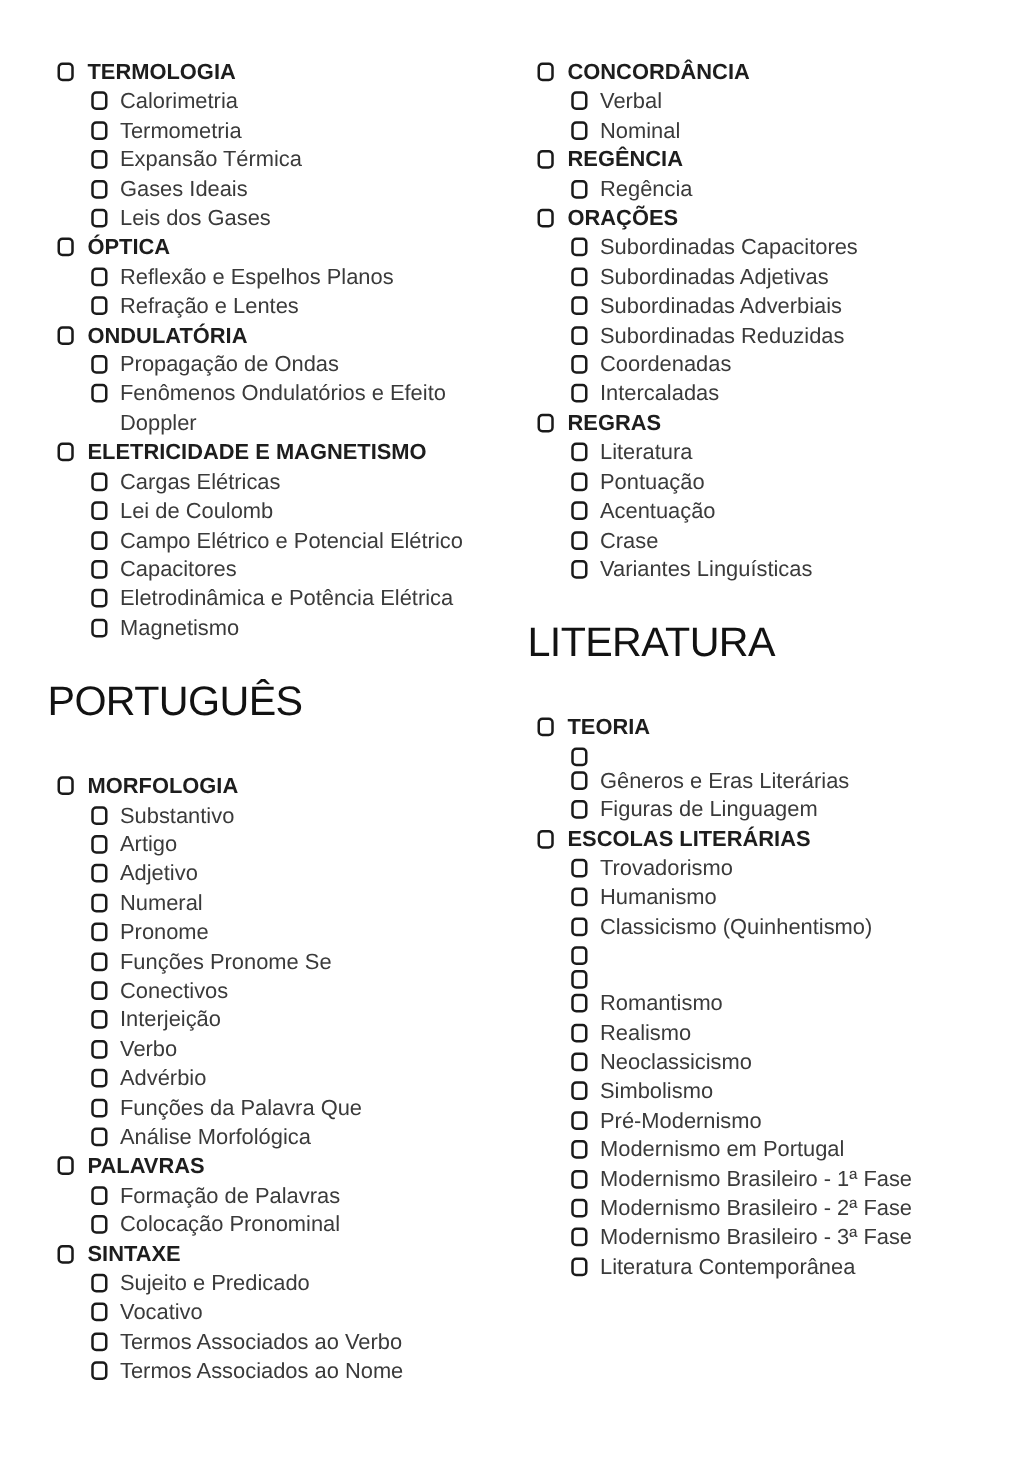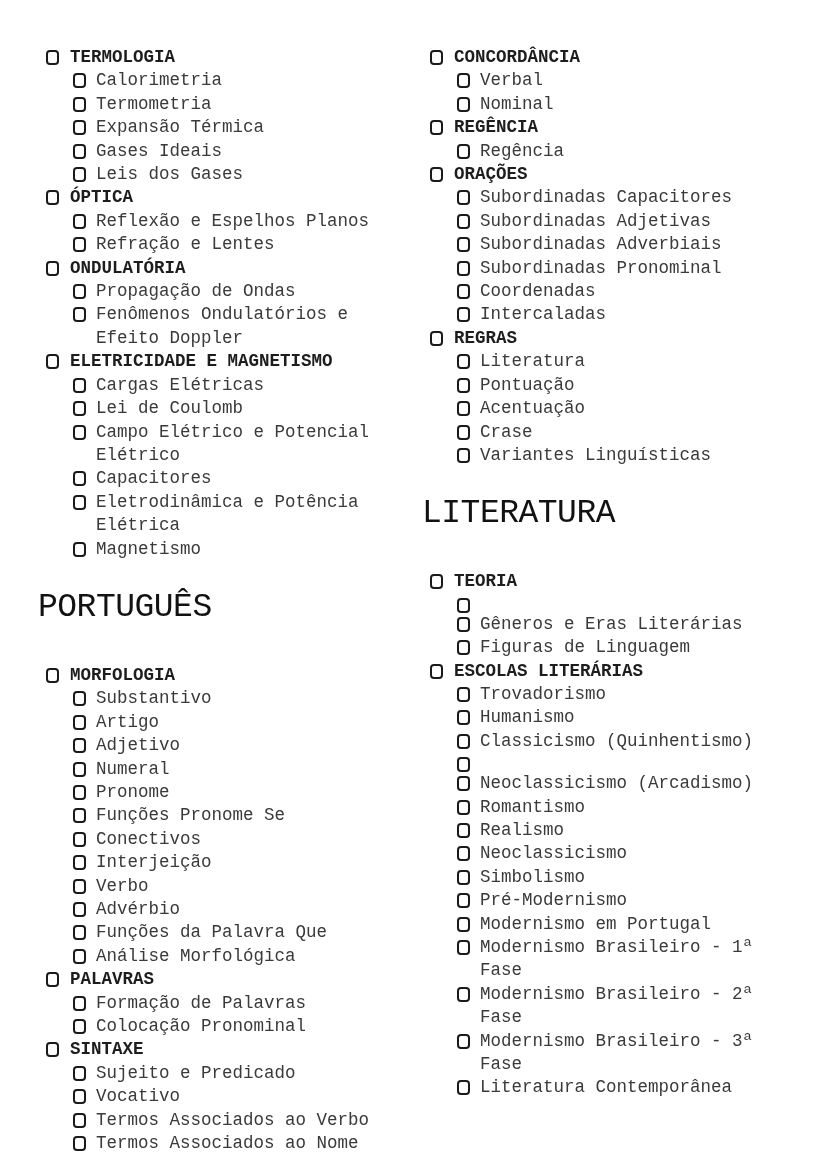--- a/index.html
+++ b/index.html
@@ -1,20 +1,20 @@
 <!DOCTYPE html>
 <html><head>
 <meta charset="utf-8">
 <style>
   html,body{margin:0;padding:0;background:#ffffff;}
   .page{
     position:relative;
     width:788px;height:1170px;
     background:#ffffff;
-    font-family:Liberation Mono, monospace;
+    font-family:Liberation Sans, sans-serif;
     overflow:hidden;
   }
   .col{position:absolute;top:46px;}
   .col-left{left:46px;width:340px;}
   .col-right{left:430px;width:336px;}
   .row{
     display:flex;
     align-items:flex-start;
     font-size:17.5px;
     line-height:23.4px;
@@ -262,21 +262,21 @@
         <div class="row sub-row">
           <span class="cb"></span>
           <span class="label">Subordinadas Adjetivas</span>
         </div>
         <div class="row sub-row">
           <span class="cb"></span>
           <span class="label">Subordinadas Adverbiais</span>
         </div>
         <div class="row sub-row">
           <span class="cb"></span>
-          <span class="label">Subordinadas Pronominal</span>
+          <span class="label">Subordinadas Reduzidas</span>
         </div>
         <div class="row sub-row">
           <span class="cb"></span>
           <span class="label">Coordenadas</span>
         </div>
         <div class="row sub-row">
           <span class="cb"></span>
           <span class="label">Intercaladas</span>
         </div>
       </div>
@@ -339,21 +339,20 @@
         </div>
         <div class="row sub-row">
           <span class="cb"></span>
           <span class="label">Classicismo (Quinhentismo)</span>
         </div>
         <div class="row sub-row">
           <span class="cb"></span>
         </div>
         <div class="row sub-row">
           <span class="cb"></span>
-          <span class="label">Neoclassicismo (Arcadismo)</span>
         </div>
         <div class="row sub-row">
           <span class="cb"></span>
           <span class="label">Romantismo</span>
         </div>
         <div class="row sub-row">
           <span class="cb"></span>
           <span class="label">Realismo</span>
         </div>
         <div class="row sub-row">

